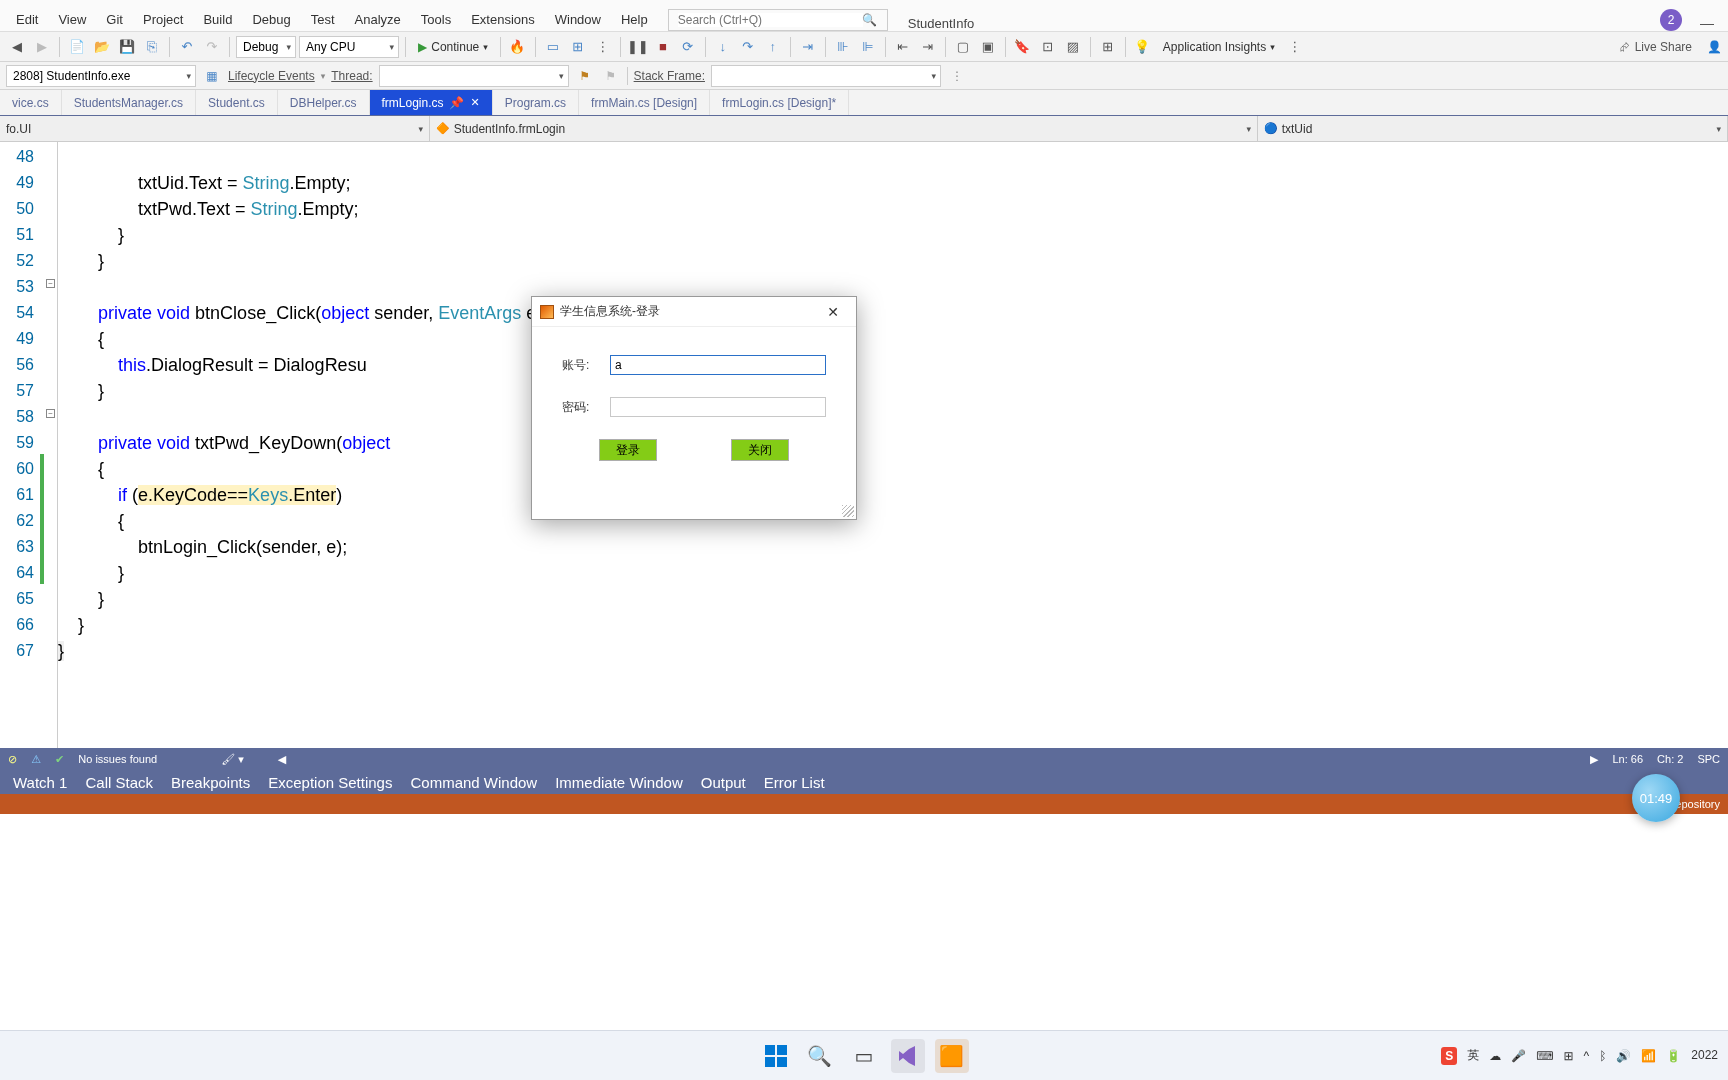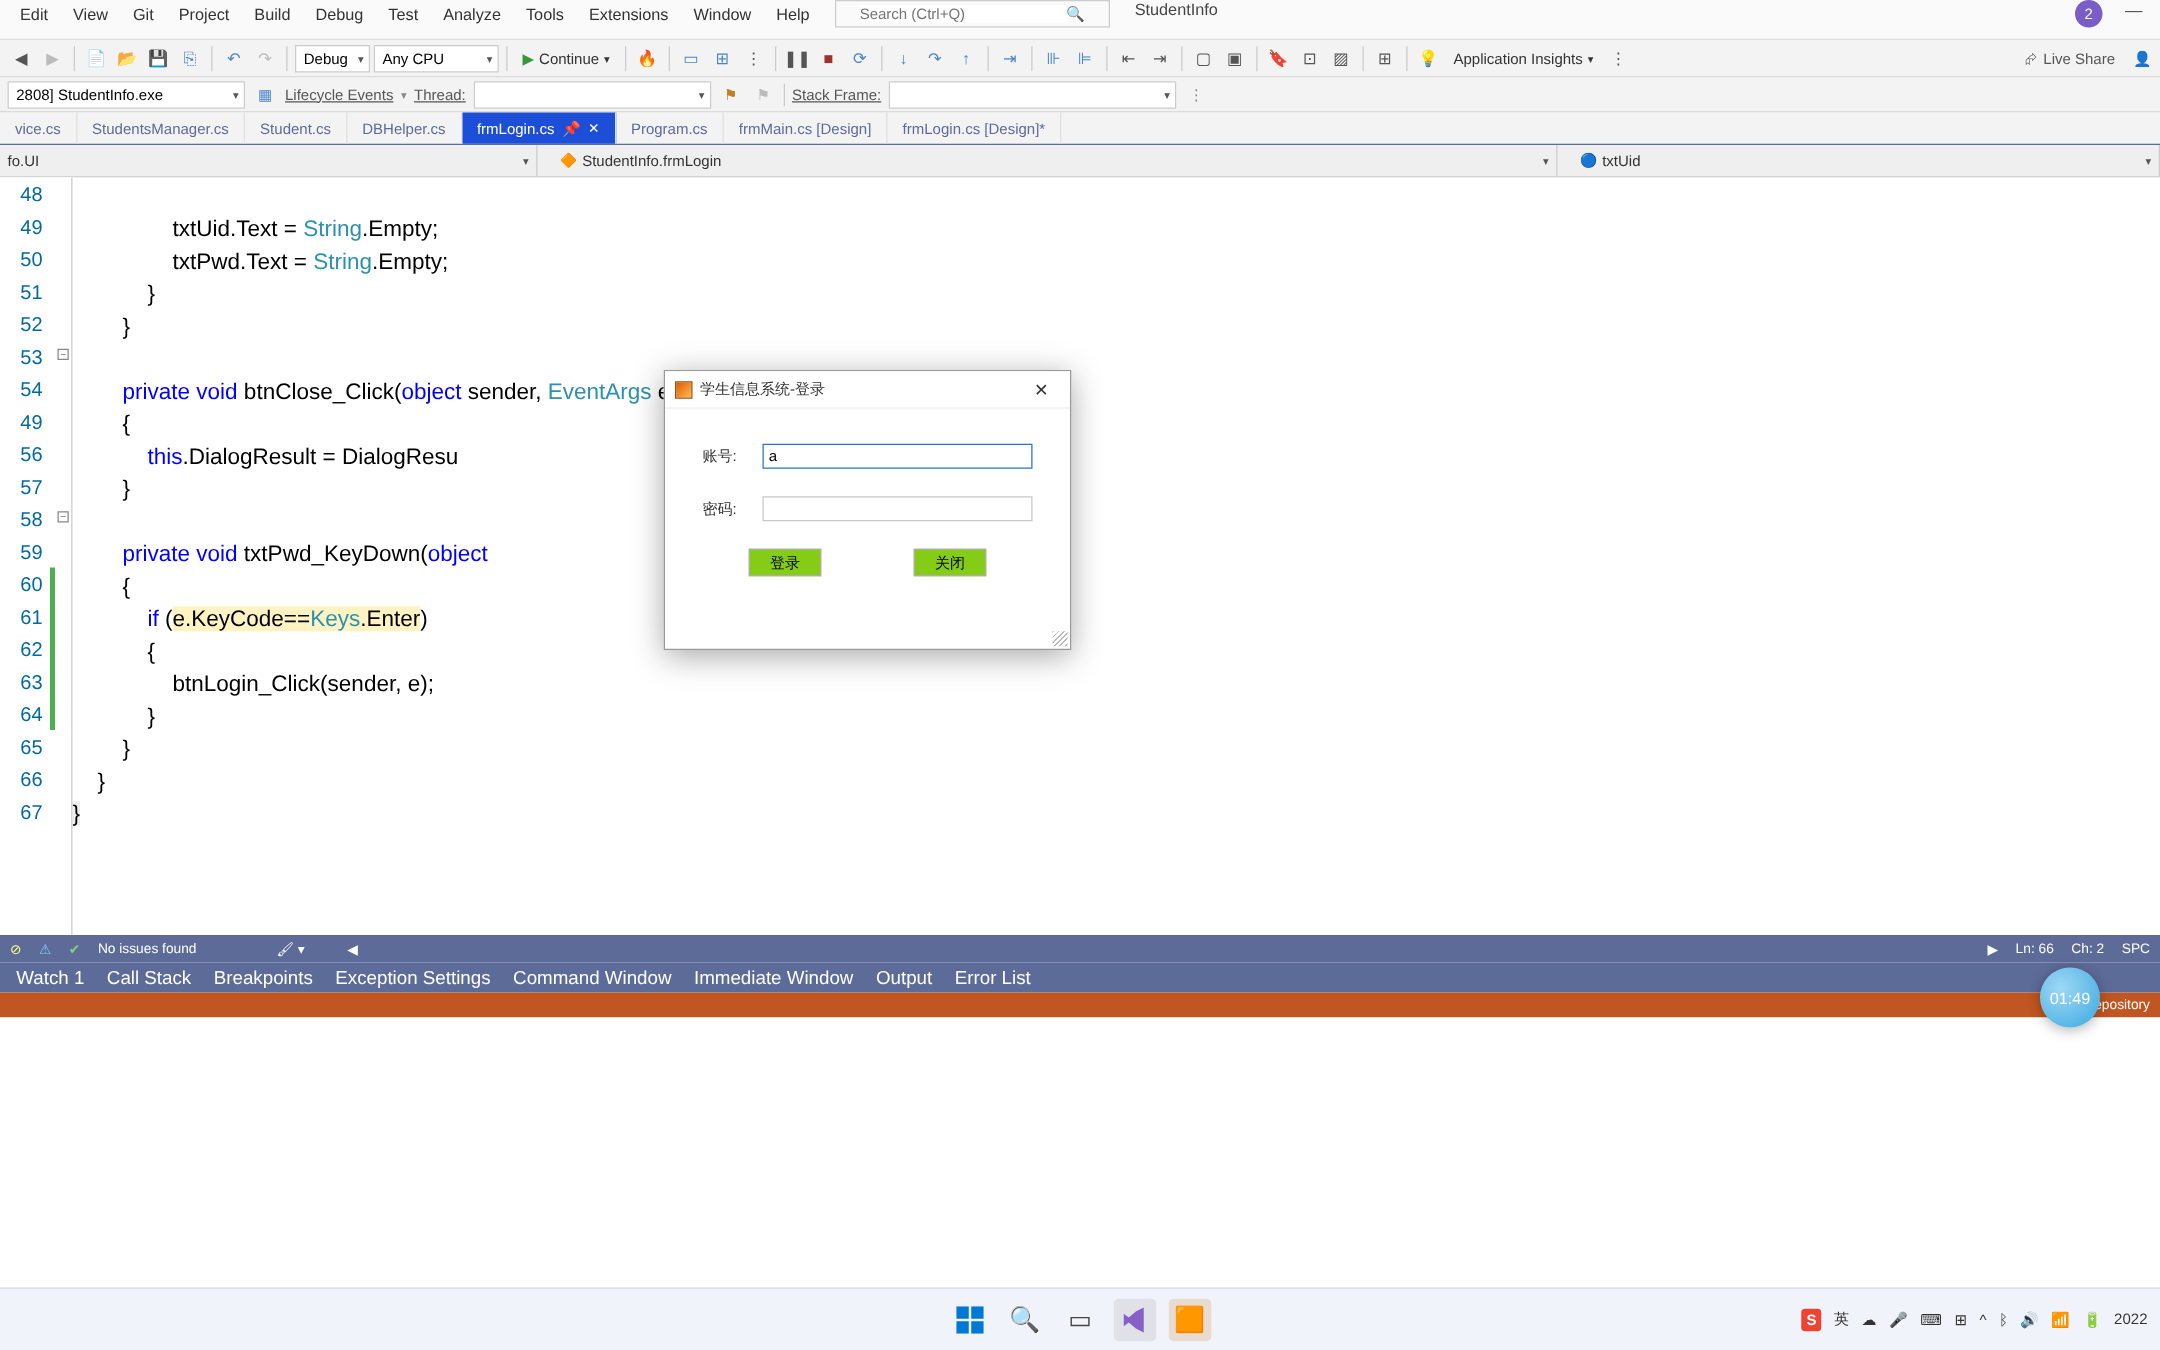--- a/index.html
+++ b/index.html
@@ -1,21 +1,21 @@
 <!DOCTYPE html>
 <html><head>
 <meta charset="utf-8">
 <style>
 * { box-sizing: border-box; margin: 0; padding: 0; font-family: "Segoe UI", Arial, sans-serif; }
 body { background: #fff; width: 1728px; height: 1080px; overflow: hidden; position: relative; font-size: 13px; }
 
 
-.menubar { height: 32px; background: #fafafa; display: flex; align-items: flex-start; padding: 0 6px; border-bottom: 1px solid #ddd; }
+.menubar { height: 32px; background: #fafafa; display: flex; align-items: flex-end; padding: 0 6px; border-bottom: 1px solid #ddd; }
 .menubar .menu-item { padding: 4px 10px; color: #333; cursor: pointer; font-size: 13px; }
-.menubar .search-box { margin-left: 10px; width: 220px; height: 22px; border: 1px solid #ccc; display: flex; align-items: center; padding: 0 19px; }
+.menubar .search-box { margin-left: 10px; width: 220px; height: 22px; border: 1px solid #ccc; display: flex; align-items: center; padding: 0 9px; }
 .menubar .search-box input { border: none; outline: none; flex: 1; font-size: 12px; }
 .menubar .search-box .icon { color: #888; font-size: 12px; }
 .menubar .app-name { margin-left: 20px; color: #444; font-size: 13px; }
 .menubar .spacer { flex: 1; }
 .menubar .user-badge { width: 22px; height: 22px; border-radius: 50%; background: #7a5dc7; color: #fff; display: flex; align-items: center; justify-content: center; font-size: 12px; margin-right: 10px; }
 .menubar .win-btn { width: 30px; text-align: center; color: #555; font-size: 14px; cursor: pointer; }
 
 
 .toolbar { height: 30px; background: #f3f3f3; display: flex; align-items: center; padding: 0 6px; border-bottom: 1px solid #d4d4d4; gap: 3px; }
 .toolbar .tb-btn { width: 22px; height: 22px; display: flex; align-items: center; justify-content: center; color: #555; font-size: 13px; cursor: pointer; }
@@ -35,21 +35,21 @@
 .toolbar2 .label { font-size: 12px; color: #555; text-decoration: underline; }
 
 
 .tab-strip { height: 26px; background: #f3f3f3; display: flex; align-items: stretch; border-bottom: 1px solid #5d6b99; }
 .tab { padding: 0 12px; display: flex; align-items: center; font-size: 12px; color: #5d6b99; border-right: 1px solid #e0e0e0; cursor: pointer; gap: 6px; }
 .tab.active { background: #1d4ed8; color: #fff; }
 .tab .close { font-size: 11px; color: inherit; }
 .tab .pin { color: #d8a642; }
 
 
-.nav-combo-row { height: 26px; background: #efefef; display: flex; border-bottom: 1px solid #ccc; gap: 12px; }
+.nav-combo-row { height: 26px; background: #efefef; display: flex; border-bottom: 1px solid #ccc; }
 .nav-combo { flex: 1; display: flex; align-items: center; padding: 0 6px; border-right: 1px solid #ccc; font-size: 12px; color: #333; position: relative; cursor: pointer; }
 .nav-combo::after { content: "▾"; position: absolute; right: 6px; font-size: 9px; color: #555; }
 .nav-combo .icon { margin-right: 4px; color: #d8a642; font-size: 11px; }
 .nav-combo .fld { color: #4a86c7; }
 
 
 .editor { position: relative; height: 606px; display: flex; background: #fff; font-family: Consolas, monospace; font-size: 18px; }
 .gutter { width: 40px; background: #fff; text-align: right; color: #0369a1; padding-top: 2px; font-size: 16px; line-height: 26px; }
 .gutter .ln { height: 26px; padding-right: 6px; }
 .fold-col { width: 14px; border-right: 1px solid #ccc; background: #fff; position: relative; }

